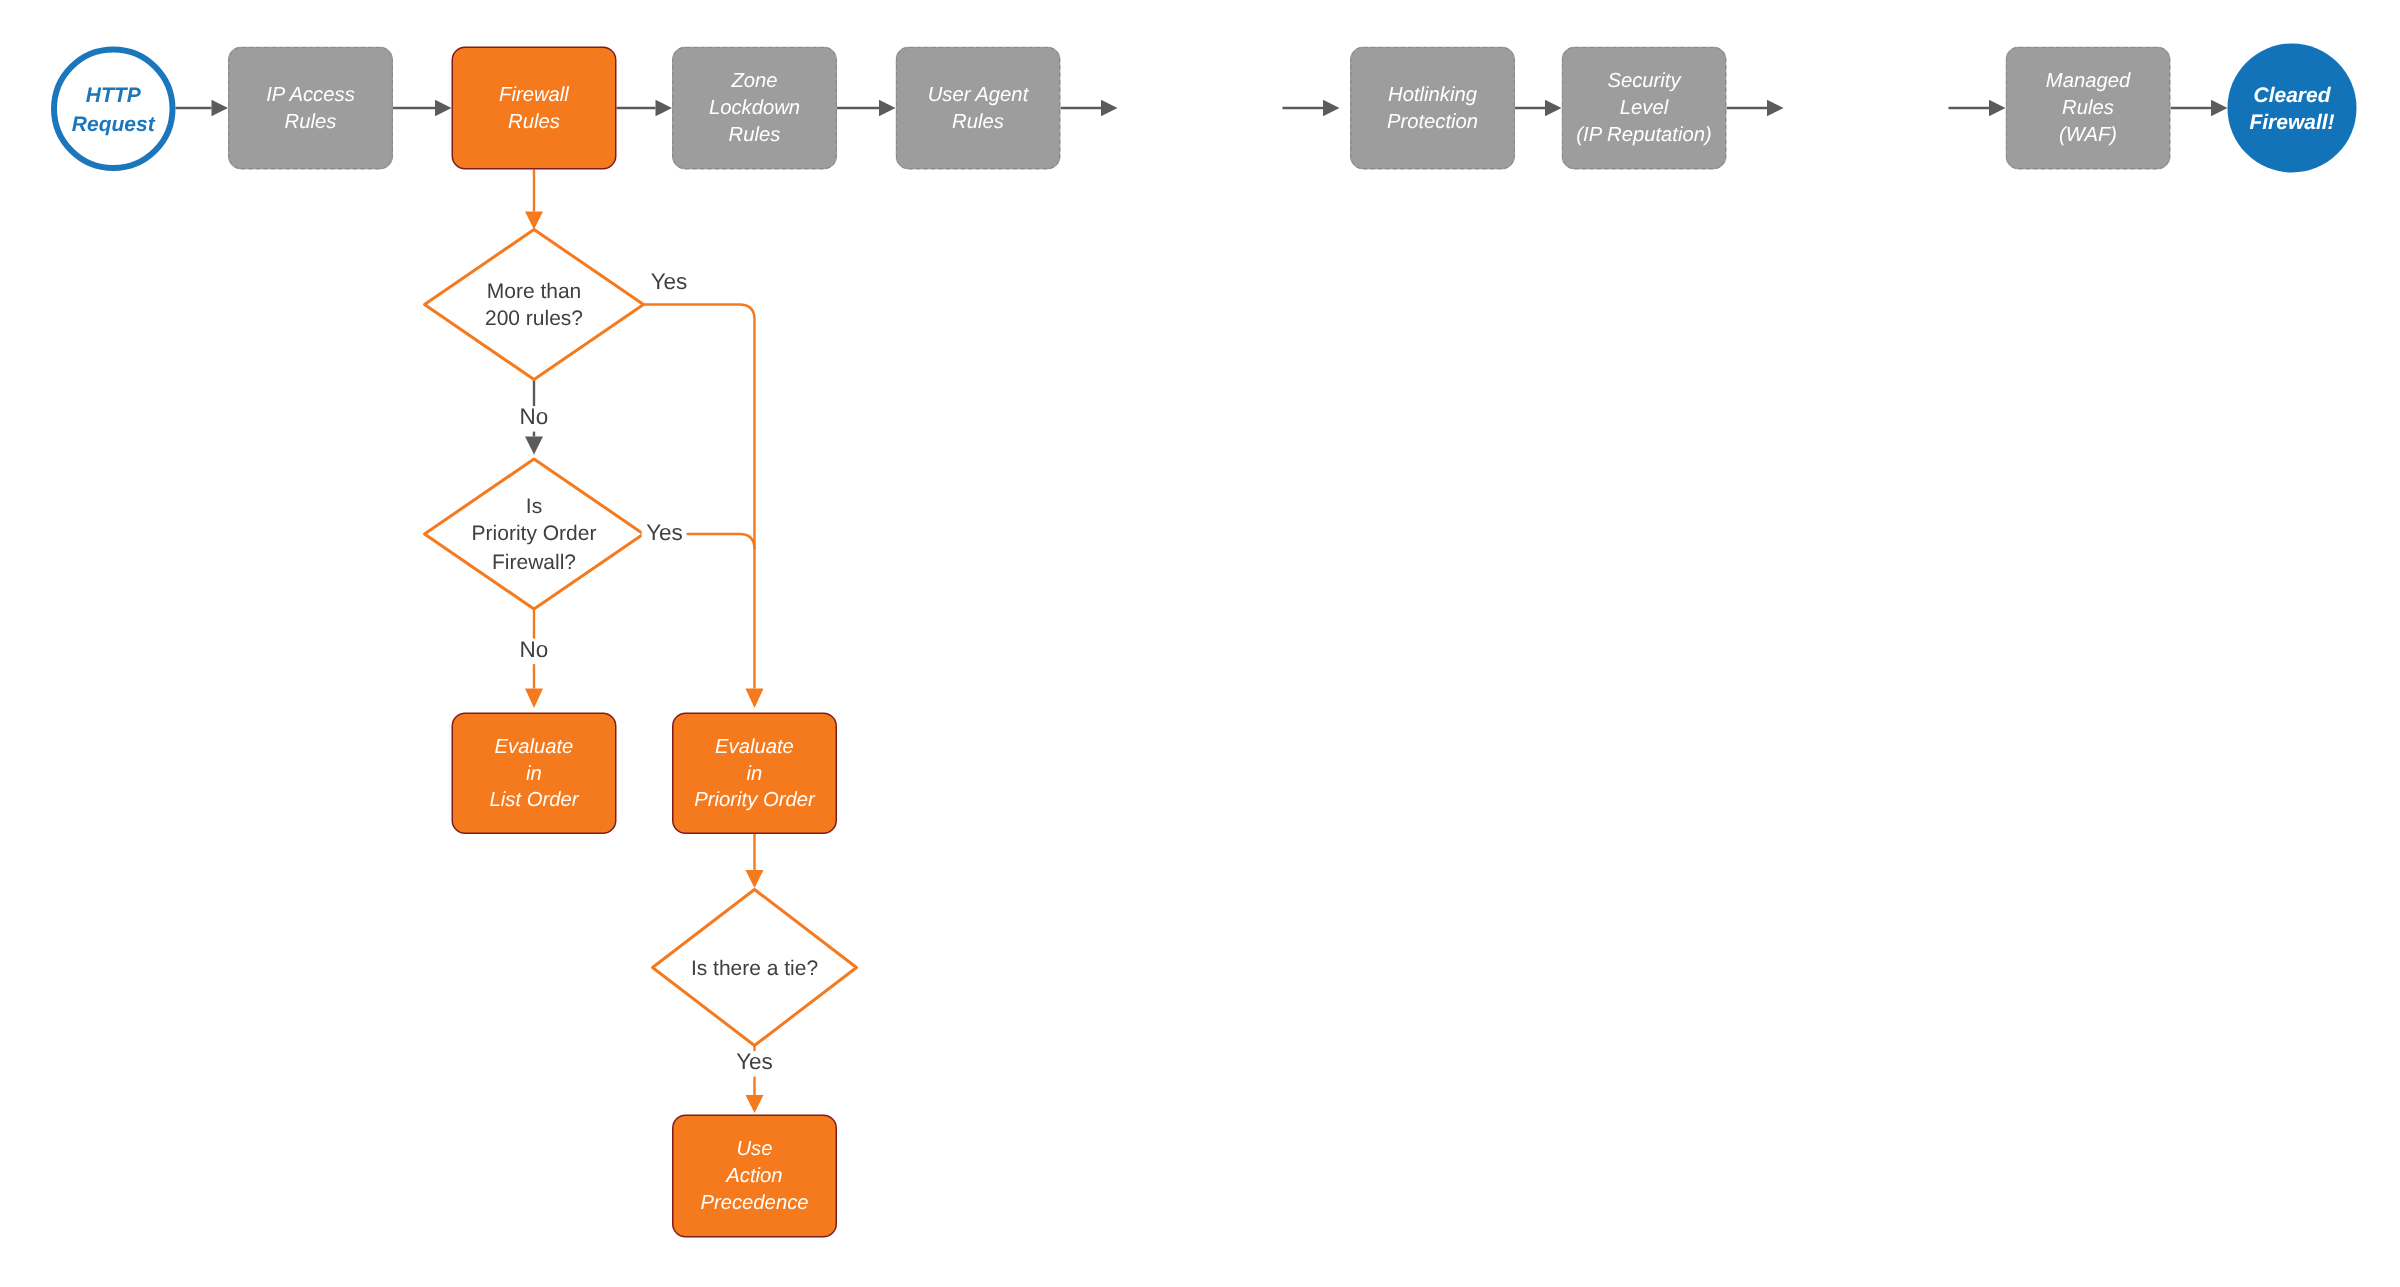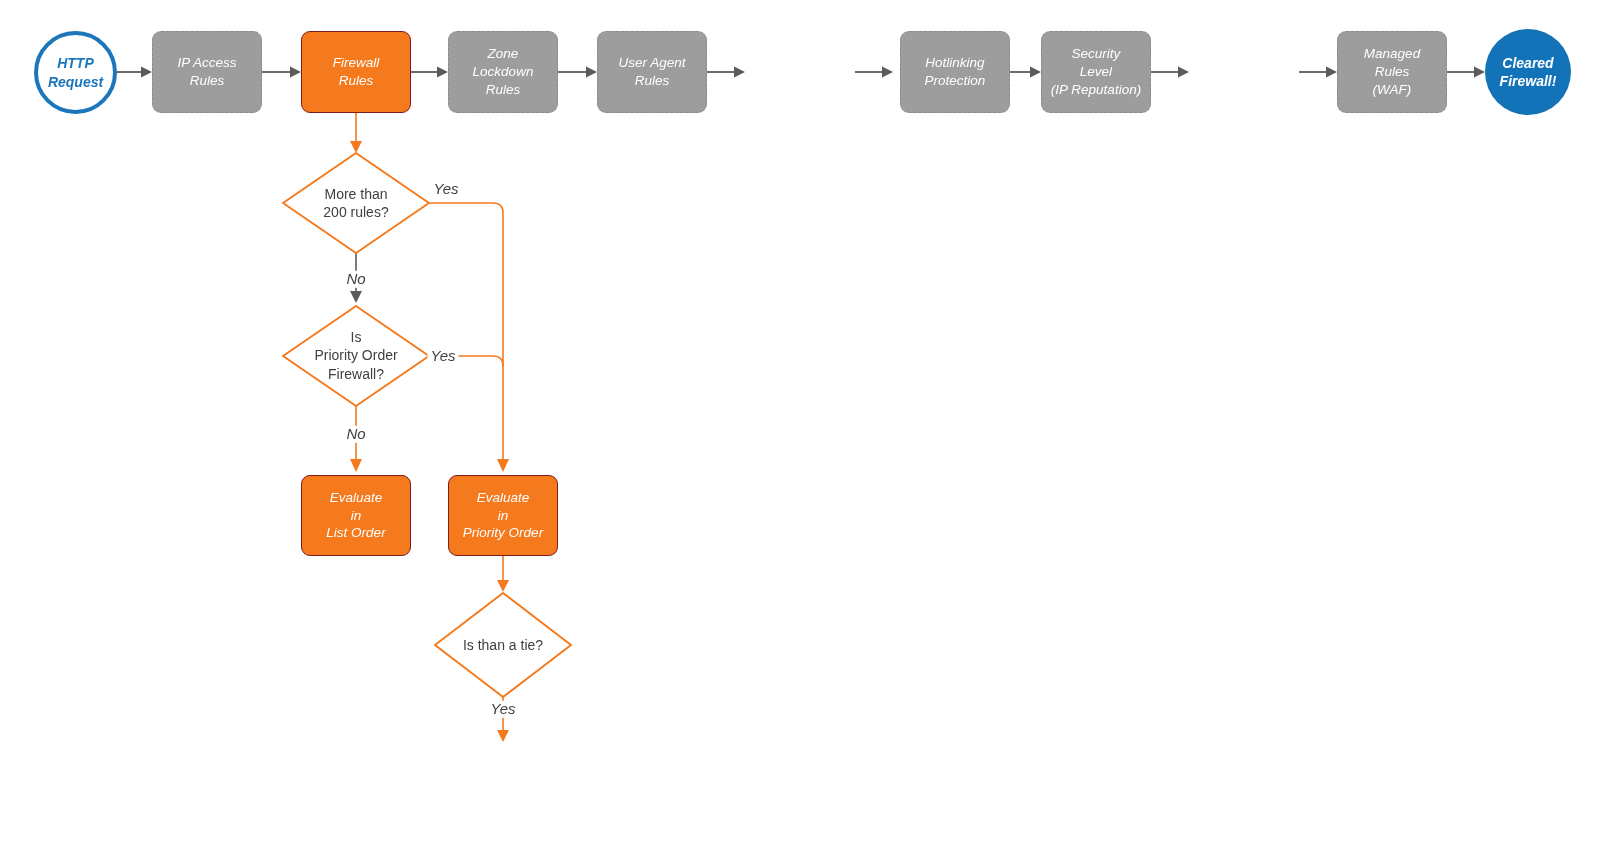--- a/index.html
+++ b/index.html
@@ -11,21 +11,21 @@
   .box{width:110px;height:82px;border-radius:9px;font-style:italic;
        font-size:13.5px;line-height:1.33;color:#ffffff;}
   .gray{background:#9D9D9D;border:1px dashed #8A8A8A;}
   .orangebox{background:#F5791D;border:1px solid #7f1d1d;}
   .circle{border-radius:50%;font-weight:bold;font-style:italic;font-size:14px;line-height:1.32;}
   .start-circle{left:34px;top:31px;width:83px;height:83px;background:#ffffff;
        border:4px solid #1B76BC;color:#1B76BC;}
   .end-circle{left:1485px;top:29px;width:86px;height:86px;background:#1273B9;color:#ffffff;}
   .diamond-label{position:absolute;transform:translate(-50%,-50%);font-size:14px;
        color:#3F3F3F;text-align:center;line-height:1.32;white-space:pre-line;}
-  .edge-label{position:absolute;transform:translate(-50%,-50%);font-style:italic;
+  .edge-label{position:absolute;transform:translate(-50%,-50%);
        font-size:15px;color:#3F3F3F;background:#ffffff;padding:0 3px;line-height:1.1;}
 </style>
 </head>
 <body>
 
 <div class="canvas">
 
   <svg class="overlay" width="1600" height="858" viewBox="0 0 1600 858">
 
     <g stroke="#5B5B5B" stroke-width="1.8" fill="#5B5B5B">
@@ -141,30 +141,34 @@
   <div class="node box gray" style="left:1337px;top:31px">
     <span>Managed
 Rules
 (WAF)</span></div>
 
   <div class="diamond-label" style="left:356px;top:203px">More than
 200 rules?</div>
   <div class="diamond-label" style="left:356px;top:356px">Is
 Priority Order
 Firewall?</div>
-  <div class="diamond-label" style="left:503px;top:645px">Is than a tie?</div>
+  <div class="diamond-label" style="left:503px;top:645px">Is there a tie?</div>
 
   <div class="edge-label" style="left:446px;top:189px">Yes</div>
   <div class="edge-label" style="left:356px;top:279px">No</div>
   <div class="edge-label" style="left:443px;top:356px">Yes</div>
   <div class="edge-label" style="left:356px;top:434px">No</div>
   <div class="edge-label" style="left:503px;top:709px">Yes</div>
 
   <div class="node box orangebox" style="left:301px;top:475px;height:81px">
     <span>Evaluate
 in
 List Order</span></div>
   <div class="node box orangebox" style="left:448px;top:475px;height:81px">
     <span>Evaluate
 in
 Priority Order</span></div>
+  <div class="node box orangebox" style="left:448px;top:743px">
+    <span>Use
+Action
+Precedence</span></div>
 
 </div>
 
 </body></html>

